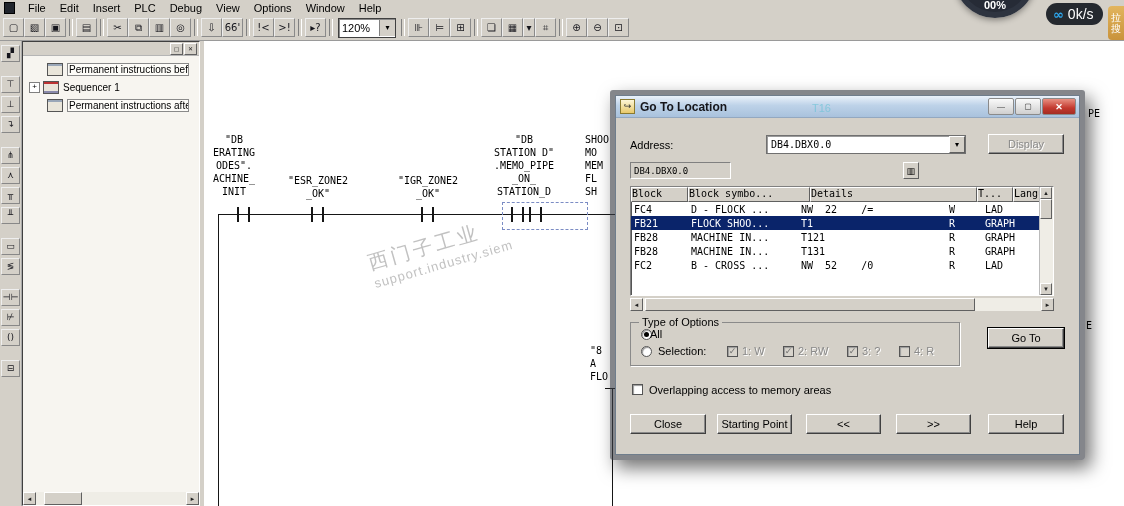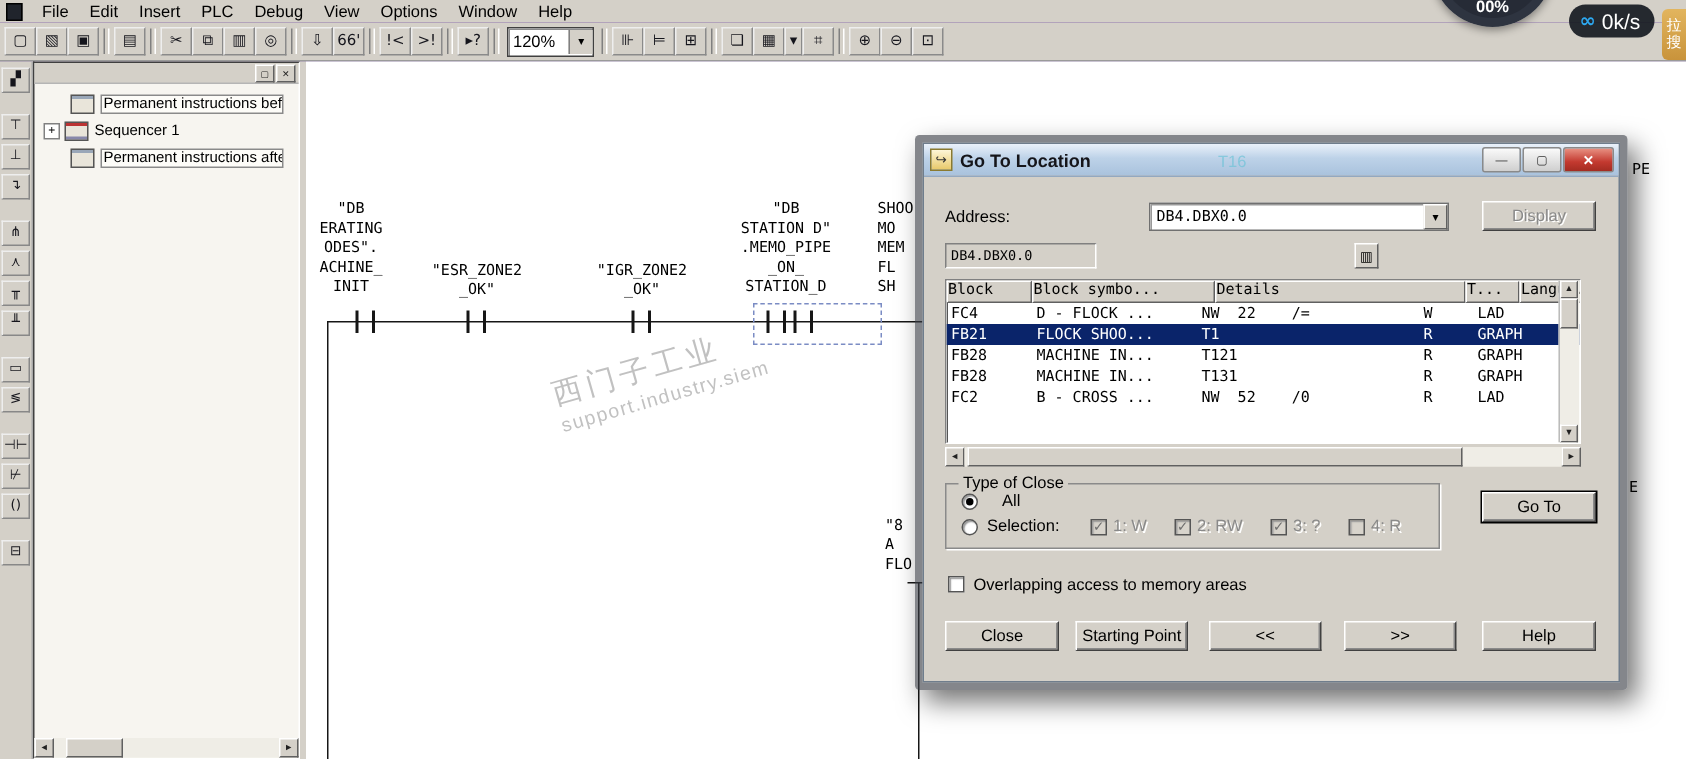--- a/index.html
+++ b/index.html
@@ -363,23 +363,23 @@
 
       <div class="hscroll" style="left:14px;top:202px;width:424px">
         <span class="sbtn">◄</span>
         <span class="strack">
           <span class="sthumb" style="left:2px;width:330px"></span>
         </span>
         <span class="sbtn">►</span>
       </div>
 
       <div class="group" style="left:14px;top:226px;width:330px;height:44px">
-        <span class="gtitle">Type of Close</span>
+        <span class="gtitle">Type of Options</span>
         <span class="radio checked" style="left:10px;top:6px"></span>
-        <span class="glab" style="left:37px;top:5px">All</span>
+        <span class="glab" style="left:19px;top:5px">All</span>
         <span class="radio" style="left:10px;top:23px"></span>
         <span class="glab" style="left:27px;top:22px">Selection:</span>
         <span class="cb dis" style="left:96px;top:23px">✓</span>
         <span class="glab dis" style="left:111px;top:22px">1: W</span>
         <span class="cb dis" style="left:152px;top:23px">✓</span>
         <span class="glab dis" style="left:167px;top:22px">2: RW</span>
         <span class="cb dis" style="left:216px;top:23px">✓</span>
         <span class="glab dis" style="left:231px;top:22px">3: ?</span>
         <span class="cb dis" style="left:268px;top:23px"></span>
         <span class="glab dis" style="left:283px;top:22px">4: R</span>

